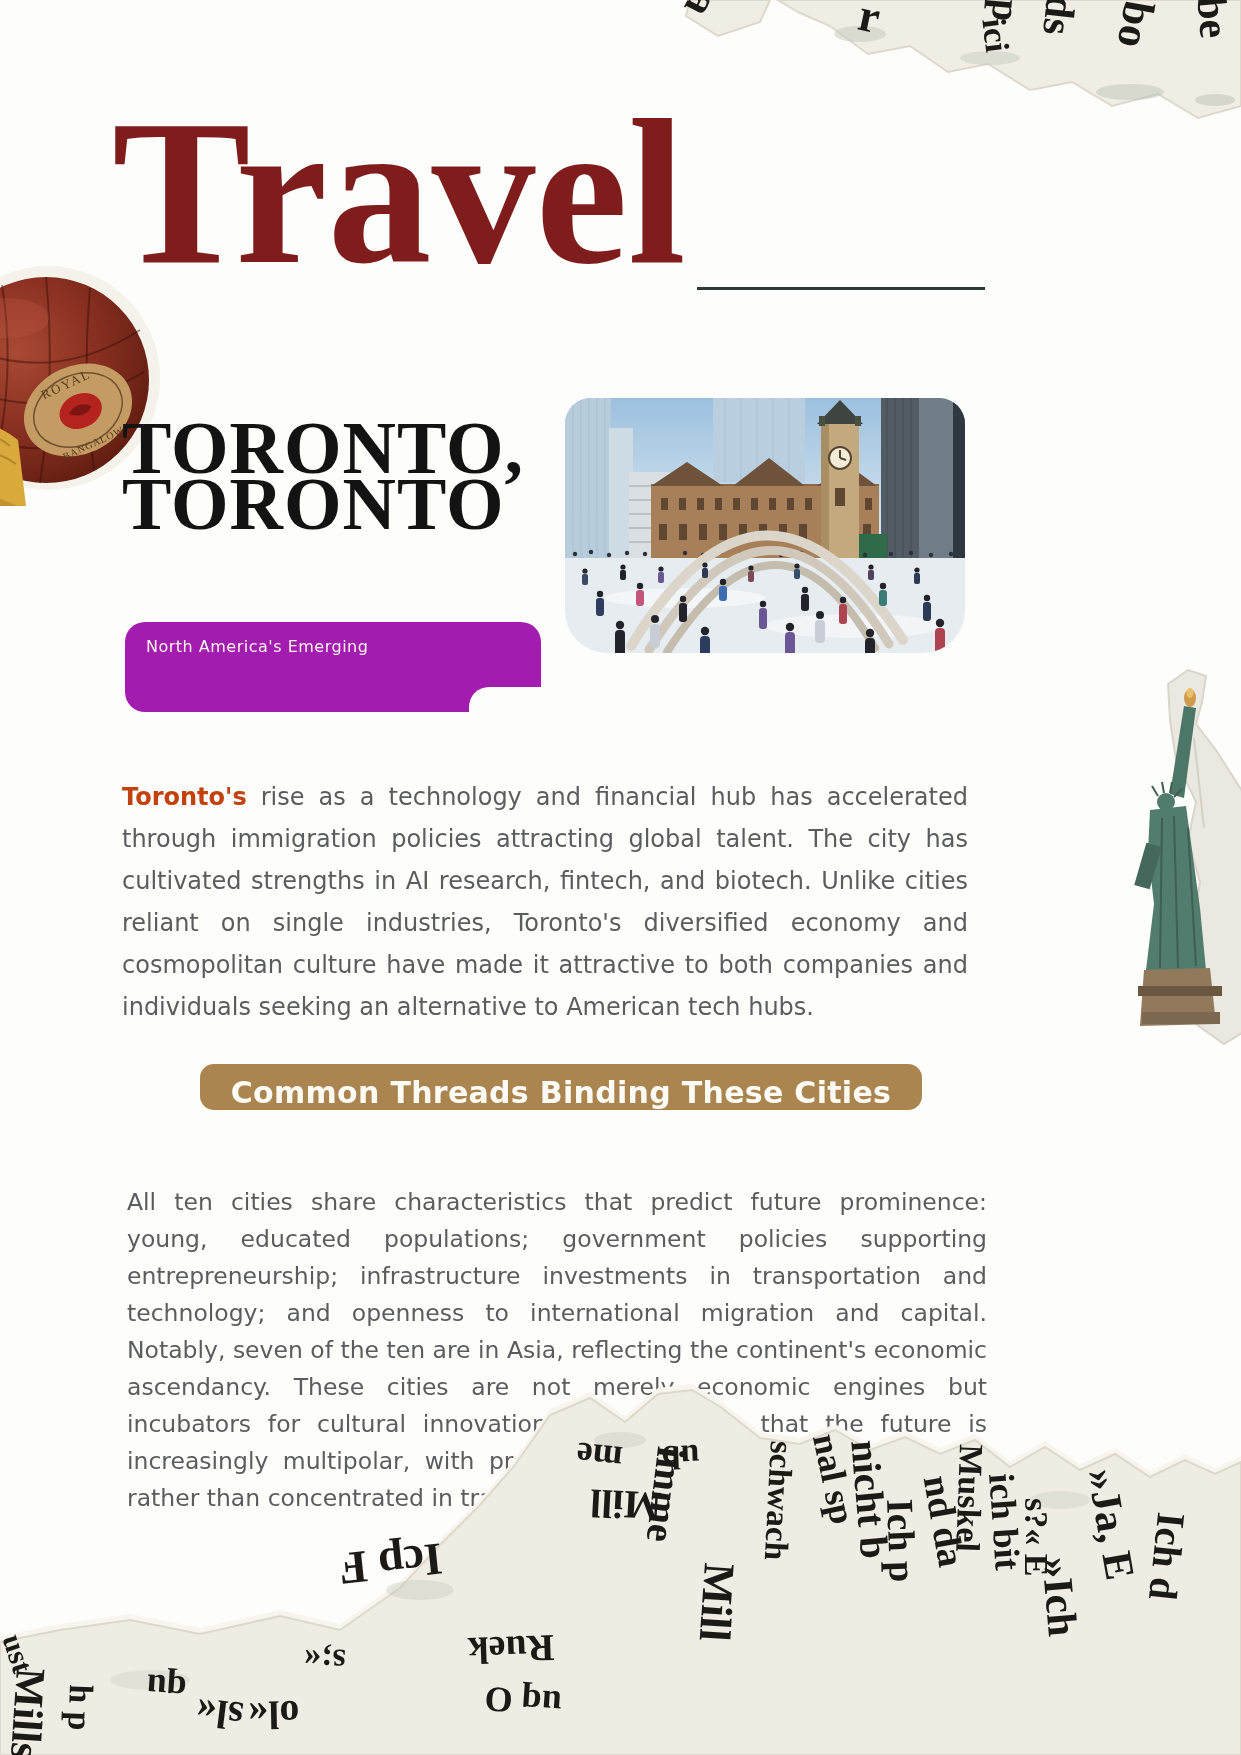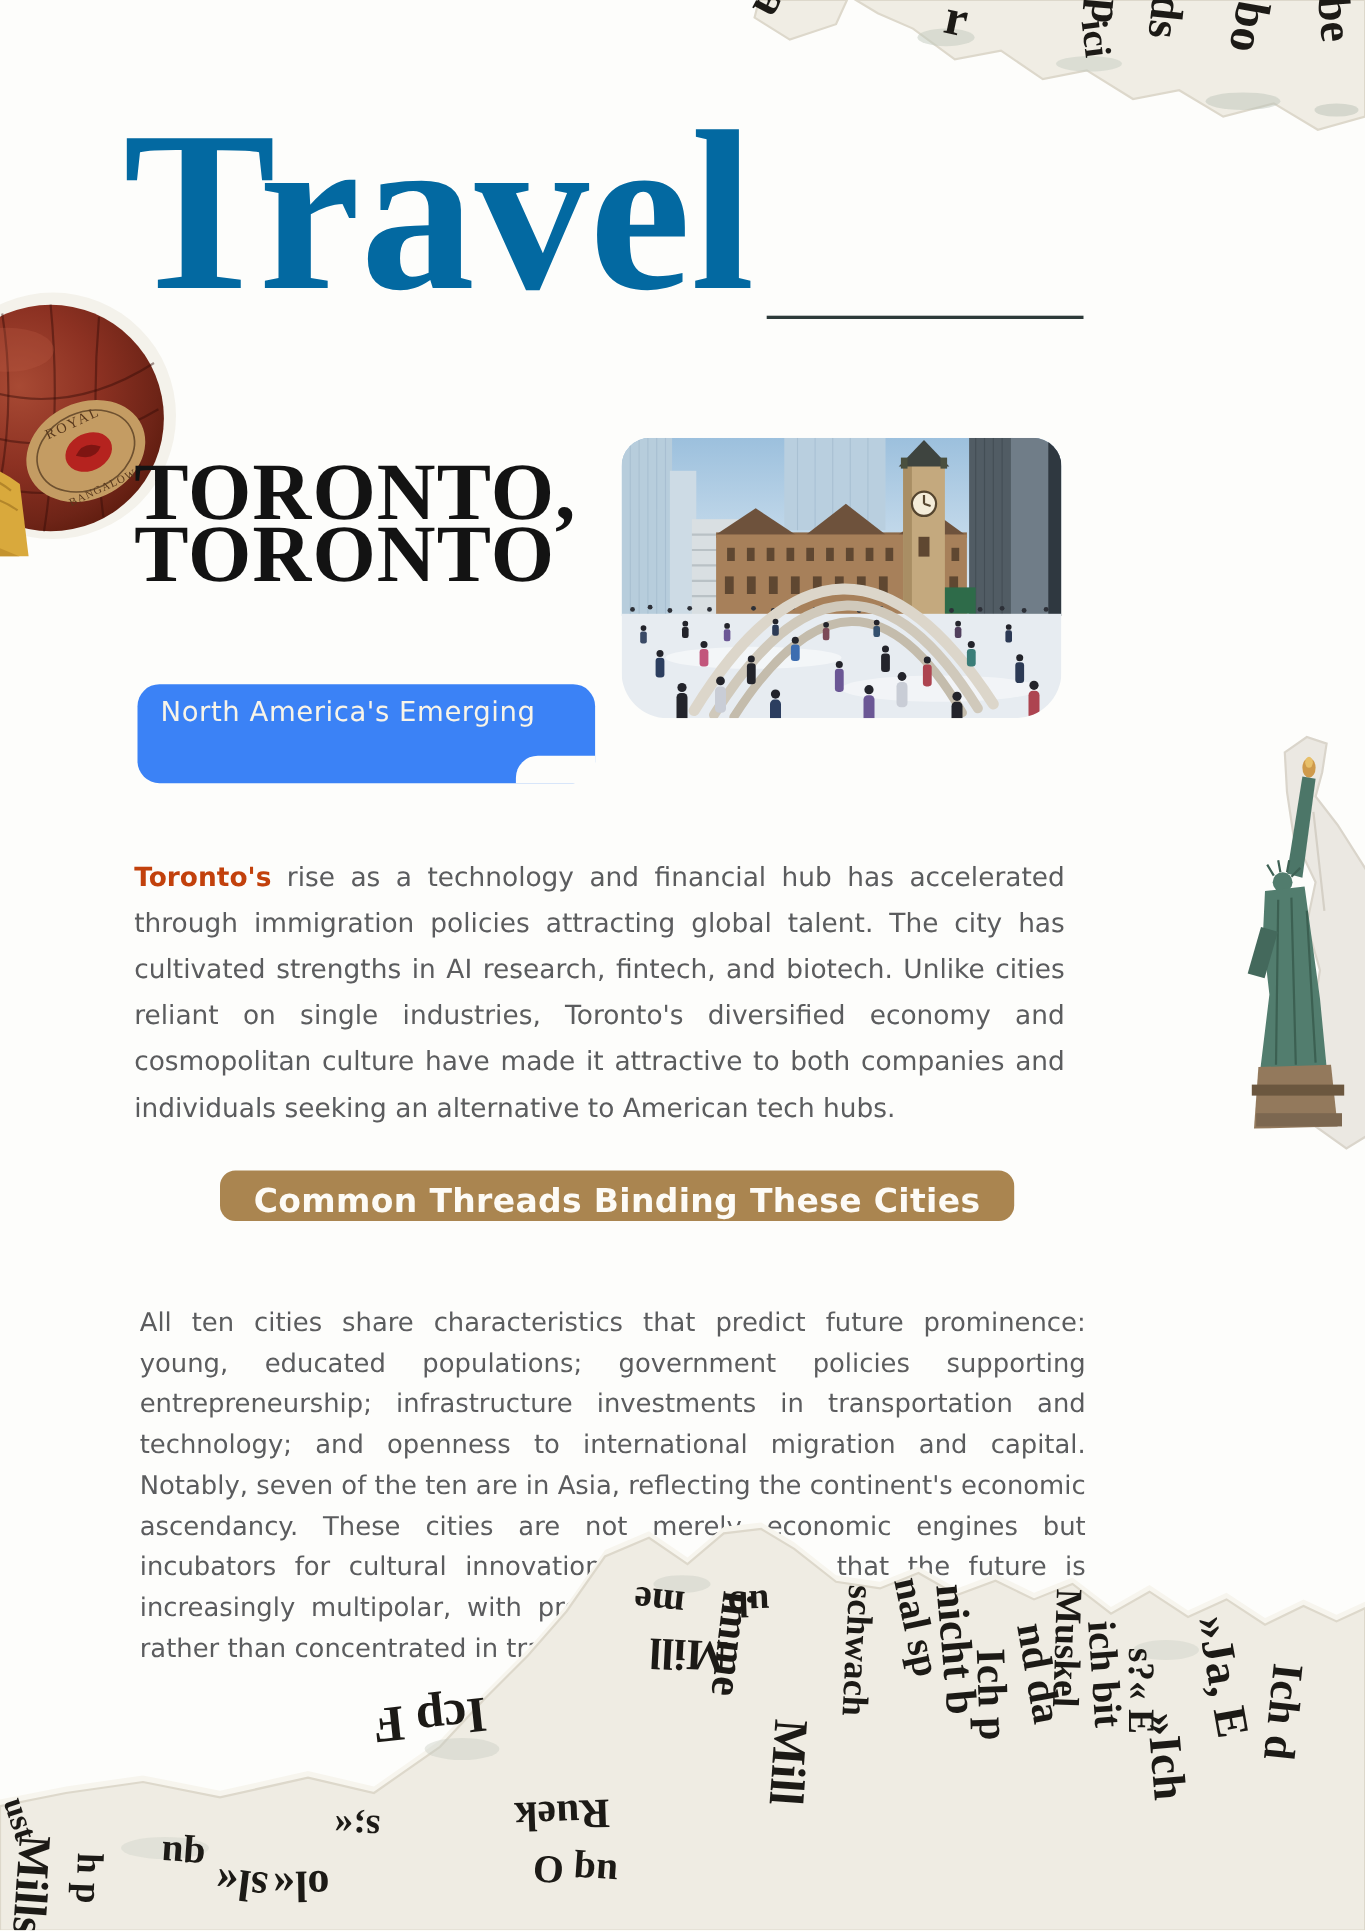--- a/index.html
+++ b/index.html
@@ -1,30 +1,30 @@
 <!DOCTYPE html>
 <html><head>
 <meta charset="utf-8">
 <style>
   html,body{margin:0;padding:0;background:#ffffff;}
   .page{position:relative;width:1241px;height:1755px;overflow:hidden;background:#fdfdfb;
         font-family:"DejaVu Sans",sans-serif;}
 
   
   .travel-title{position:absolute;left:112px;top:88px;font-family:"Liberation Serif",serif;
-    font-weight:700;font-size:208px;line-height:1.0;color:#0369a1;letter-spacing:0px;}
+    font-weight:700;font-size:208px;line-height:1.0;color:#7f1d1d;letter-spacing:0px;}
   .title-rule{position:absolute;left:697px;top:287px;width:288px;height:3px;background:#2d3a39;}
 
   
   .city-heading{position:absolute;left:122px;top:420px;font-family:Liberation Serif, serif;
     font-weight:700;font-size:74px;line-height:56px;color:#131313;letter-spacing:1px;}
 
   
   .city-badge{position:absolute;left:125px;top:622px;width:416px;height:90px;
-    background:#3b82f6;border-radius:20px;color:#f8f4e8;font-size:25px;line-height:38px;
+    background:#a21caf;border-radius:20px;color:#f8f4e8;font-size:16px;line-height:38px;
     padding:6px 0 0 21px;box-sizing:border-box;letter-spacing:.5px;}
   .badge-cut{position:absolute;right:0;bottom:0;width:72px;height:25px;background:#fdfdfb;
     border-top-left-radius:20px;}
 
   
   .photo{position:absolute;left:565px;top:398px;width:400px;height:255px;
     border-radius:26px 26px 42px 42px;overflow:hidden;}
   .photo svg{display:block;}
 
   

